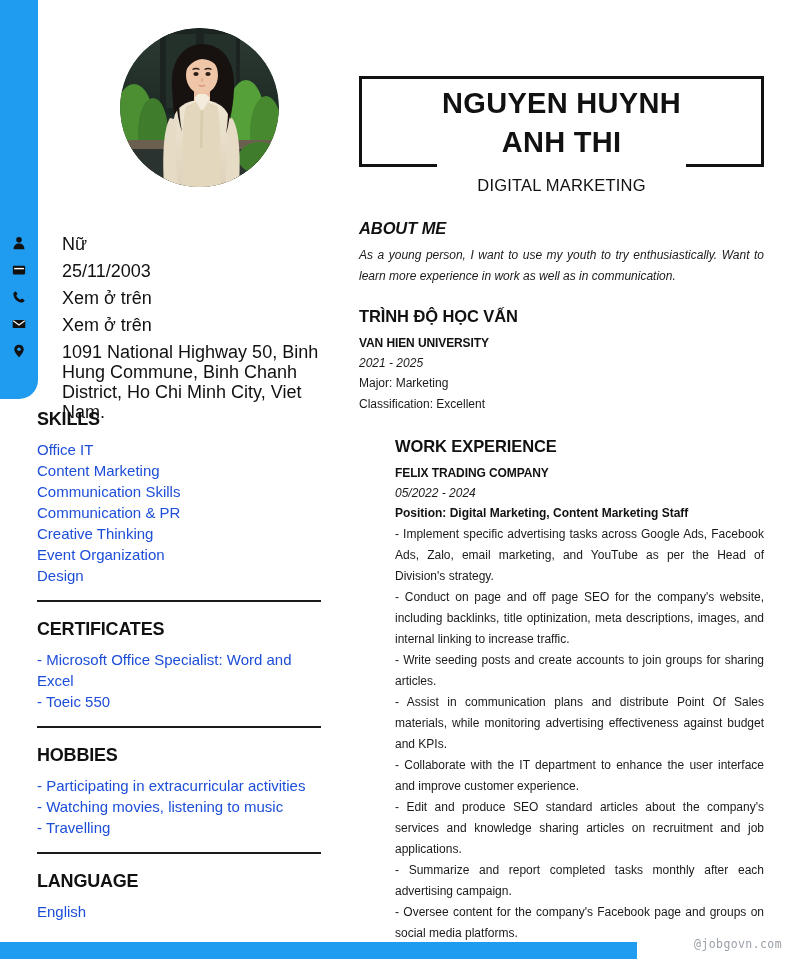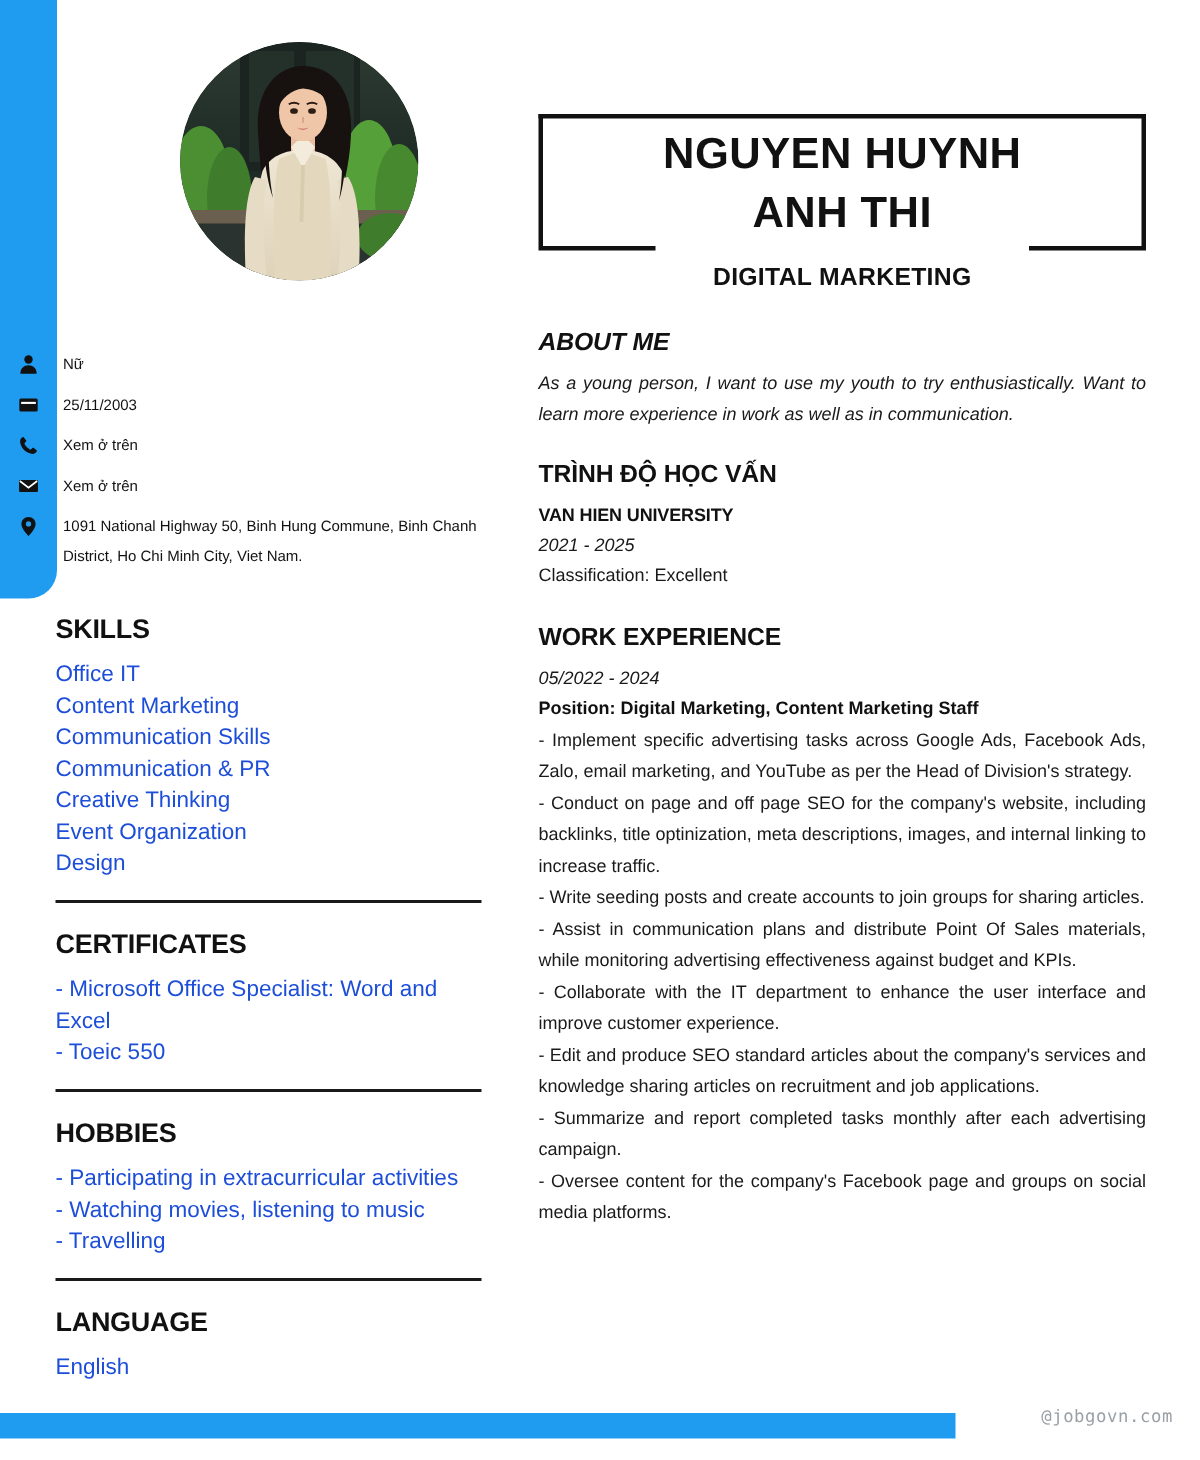--- a/index.html
+++ b/index.html
@@ -59,24 +59,24 @@
   }
   .contact-icon {
     width: 38px;
     min-width: 38px;
     display: flex;
     justify-content: center;
     padding-top: 2px;
   }
   .contact-icon svg { display: block; }
   .contact-text {
-    font-size: 10px;
+    font-size: 18px;
     line-height: 20px;
     color: #111111;
-    padding-left: 4px;
+    padding-left: 24px;
     padding-right: 8px;
   }
 
   
   .left-col {
     position: absolute;
     left: 37px;
     top: 408px;
     width: 284px;
   }
@@ -140,21 +140,21 @@
     text-align: center;
     color: #111111;
     letter-spacing: 0.3px;
     white-space: pre-line;
     padding: 0 14px;
     margin-top: 2px;
   }
   .job-title {
     text-align: center;
     font-size: 16.5px;
-    font-weight: bold;
+    font-weight: normal;
     color: #111111;
     letter-spacing: 0.2px;
     margin-top: 12px;
   }
 
   .r-head {
     font-size: 16.5px;
     font-weight: bold;
     color: #111111;
     margin: 0 0 6px 0;
@@ -193,21 +193,21 @@
     line-height: 21px;
   }
   .r-bullet {
     font-size: 12px;
     line-height: 21px;
     color: #1a1a1a;
     text-align: justify;
   }
   .blk-about  { margin-top: 22px; font-style: italic; }
   .blk-edu    { margin-top: 18px; }
-  .blk-work   { margin-top: 20px; }
+  .blk-work   { margin-top: 20px; margin-left: 36px; }
 
   
   .footer-bar {
     position: absolute;
     left: 0;
     bottom: 14px;
     width: 637px;
     height: 17px;
     background: #1f9bf0;
   }
@@ -396,25 +396,27 @@
 
     <section class="blk-about">
       <h2 class="r-head">ABOUT ME</h2>
       <p class="r-para">As a young person, I want to use my youth to try enthusiastically. Want to learn more experience in work as well as in communication.</p>
     </section>
 
     <section class="blk-edu">
       <h2 class="r-head">TRÌNH ĐỘ HỌC VẤN</h2>
       <div class="r-org">VAN HIEN UNIVERSITY</div>
       <div class="r-dates">2021 - 2025</div>
+      <div class="r-line">Major: Marketing</div>
       <div class="r-line">Classification: Excellent</div>
     </section>
 
     <section class="blk-work">
       <h2 class="r-head">WORK EXPERIENCE</h2>
+      <div class="r-org">FELIX TRADING COMPANY</div>
       <div class="r-dates">05/2022 - 2024</div>
       <div class="r-pos">Position: Digital Marketing, Content Marketing Staff</div>
       <div class="r-bullet">- Implement specific advertising tasks across Google Ads, Facebook Ads, Zalo, email marketing, and YouTube as per the Head of Division's strategy.</div>
       <div class="r-bullet">- Conduct on page and off page SEO for the company's website, including backlinks, title optinization, meta descriptions, images, and internal linking to increase traffic.</div>
       <div class="r-bullet">- Write seeding posts and create accounts to join groups for sharing articles.</div>
       <div class="r-bullet">- Assist in communication plans and distribute Point Of Sales materials, while monitoring advertising effectiveness against budget and KPIs.</div>
       <div class="r-bullet">- Collaborate with the IT department to enhance the user interface and improve customer experience.</div>
       <div class="r-bullet">- Edit and produce SEO standard articles about the company's services and knowledge sharing articles on recruitment and job applications.</div>
       <div class="r-bullet">- Summarize and report completed tasks monthly after each advertising campaign.</div>
       <div class="r-bullet">- Oversee content for the company's Facebook page and groups on social media platforms.</div>

